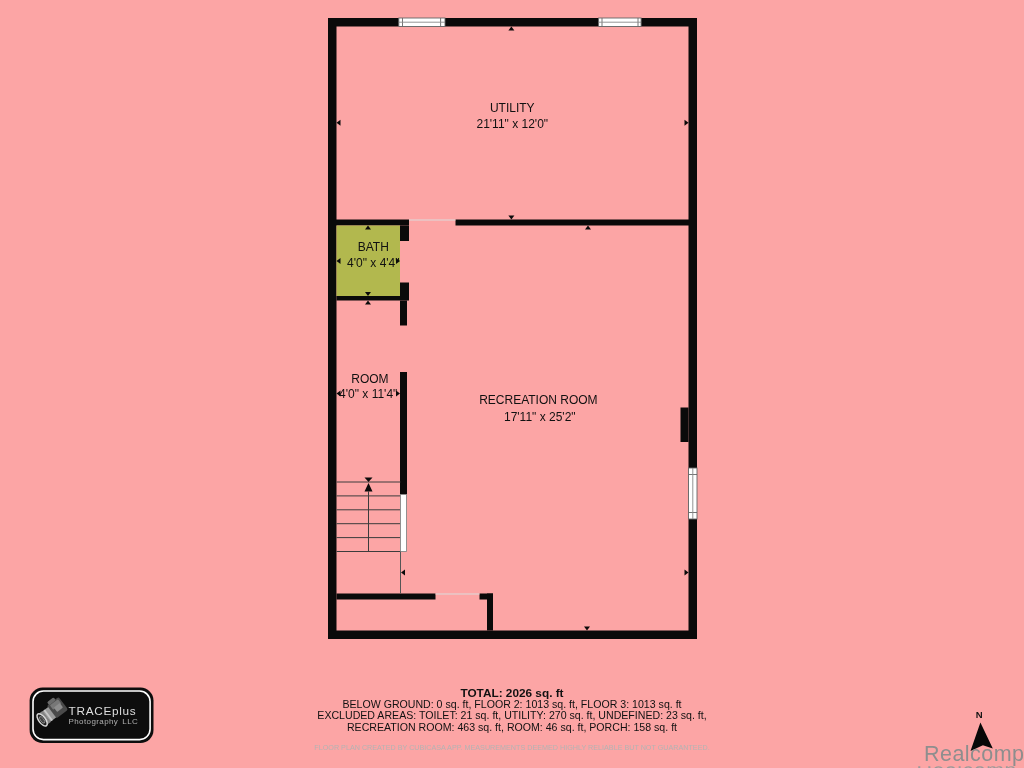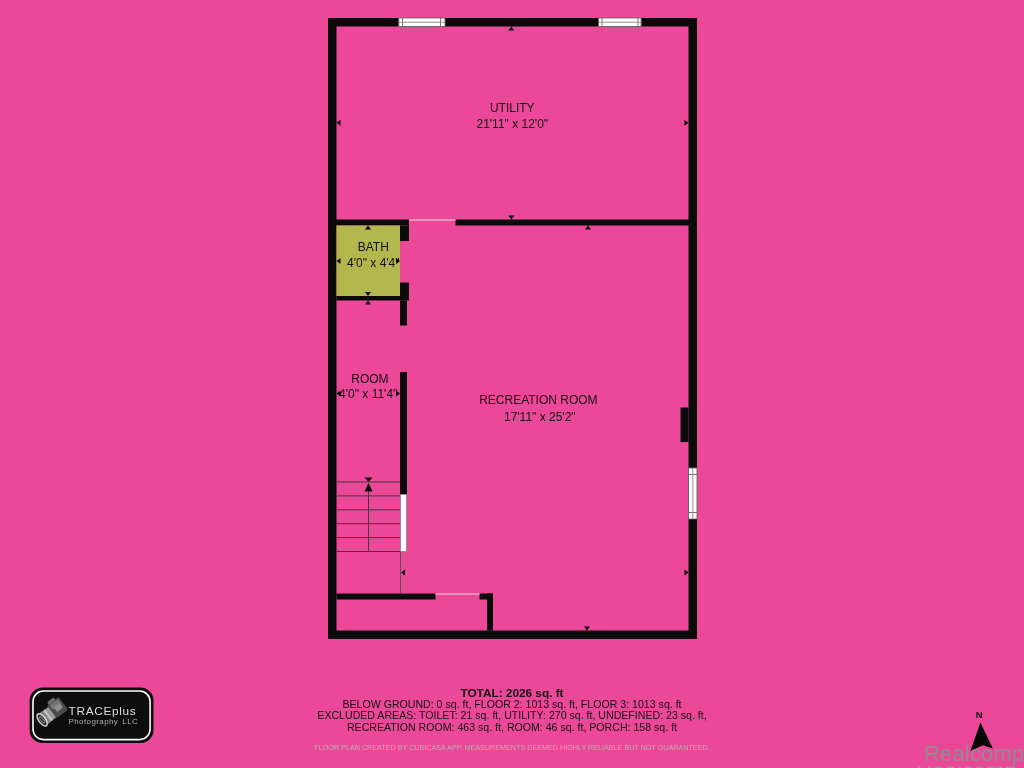--- a/index.html
+++ b/index.html
@@ -1,16 +1,16 @@
 <!DOCTYPE html>
 <html><head>
 <meta charset="utf-8">
 <style>
   html,body{margin:0;padding:0;background:#fff;}
-  #page{position:relative;width:1024px;height:768px;background:#ec4899;overflow:hidden;
+  #page{position:relative;width:1024px;height:768px;background:#fca5a5;overflow:hidden;
         font-family:"Liberation Sans", sans-serif;}
   svg{display:block;}
 </style>
 </head>
 <body>
 <div id="page">
 <svg width="1024" height="768" viewBox="0 0 1024 768" font-family="Liberation Sans, sans-serif">
   <defs>
         <clipPath id="cp2">
           <rect x="900" y="766.2" width="124" height="1.8"></rect>

